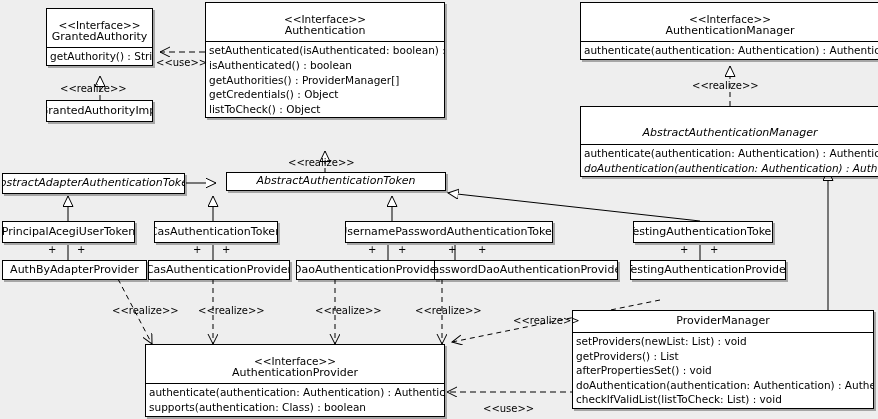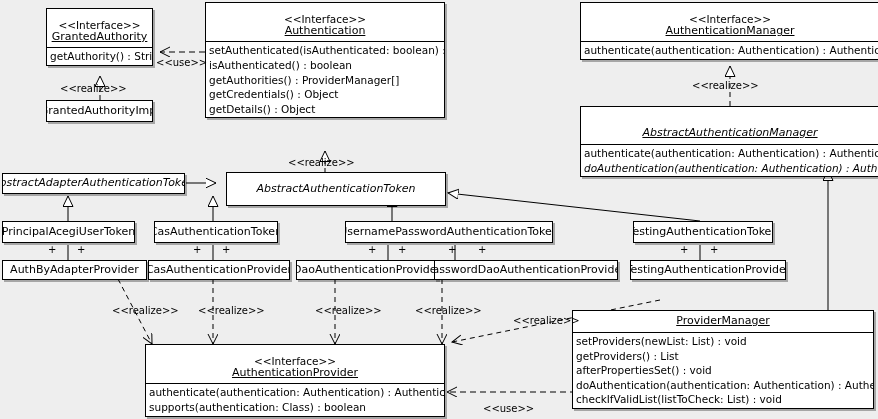--- a/index.html
+++ b/index.html
@@ -40,21 +40,20 @@
     font-size: 10.5px;
     color: #000;
     white-space: nowrap;
     margin-top: 8px;
   }
   .box-header .cname {
     display: block;
     font-size: 11px;
     color: #000;
     white-space: nowrap;
-    text-decoration: underline;
   }
   .box-header.italic .cname { font-style: italic; font-weight: normal; }
   .compartment {
     border-top: 1px solid #000000;
     padding: 1px 0 1px 0;
   }
   .member {
     font-size: 10.5px;
     line-height: 14.6px;
     white-space: nowrap;
@@ -162,21 +161,21 @@
   <div class="uml-box" style="left:205px; top:2px; width:240px;">
     <div class="box-header">
       <span class="stereo">&lt;&lt;Interface&gt;&gt;</span>
       <span class="cname">Authentication</span>
     </div>
     <div class="compartment">
       <div class="member">setAuthenticated(isAuthenticated: boolean) : void</div>
       <div class="member">isAuthenticated() : boolean</div>
       <div class="member">getAuthorities() : ProviderManager[]</div>
       <div class="member">getCredentials() : Object</div>
-      <div class="member">getDetails() : Object</div>
+      <div class="member">listToCheck() : Object</div>
     </div>
   </div>
 
   <div class="uml-box" style="left:580px; top:2px; width:300px;">
     <div class="box-header">
       <span class="stereo">&lt;&lt;Interface&gt;&gt;</span>
       <span class="cname">AuthenticationManager</span>
     </div>
     <div class="compartment">
       <div class="member">authenticate(authentication: Authentication) : Authentication</div>
@@ -190,21 +189,21 @@
     <div class="compartment">
       <div class="member">authenticate(authentication: Authentication) : Authentication</div>
       <div class="member abstract">doAuthentication(authentication: Authentication) : Authenticati</div>
     </div>
   </div>
 
   <div class="simple-box italic" style="left:2px; top:173px; width:183px; height:21px;">
     <span>AbstractAdapterAuthenticationToken</span>
   </div>
 
-  <div class="simple-box italic" style="left:226px; top:172px; width:220px; height:34px;">
+  <div class="simple-box italic" style="left:226px; top:172px; width:220px; height:19px;">
     <span>AbstractAuthenticationToken</span>
   </div>
 
   <div class="simple-box" style="left:2px; top:221px; width:133px; height:22px;">
     <span>PrincipalAcegiUserToken</span>
   </div>
 
   <div class="simple-box" style="left:154px; top:221px; width:124px; height:22px;">
     <span>CasAuthenticationToken</span>
   </div>

